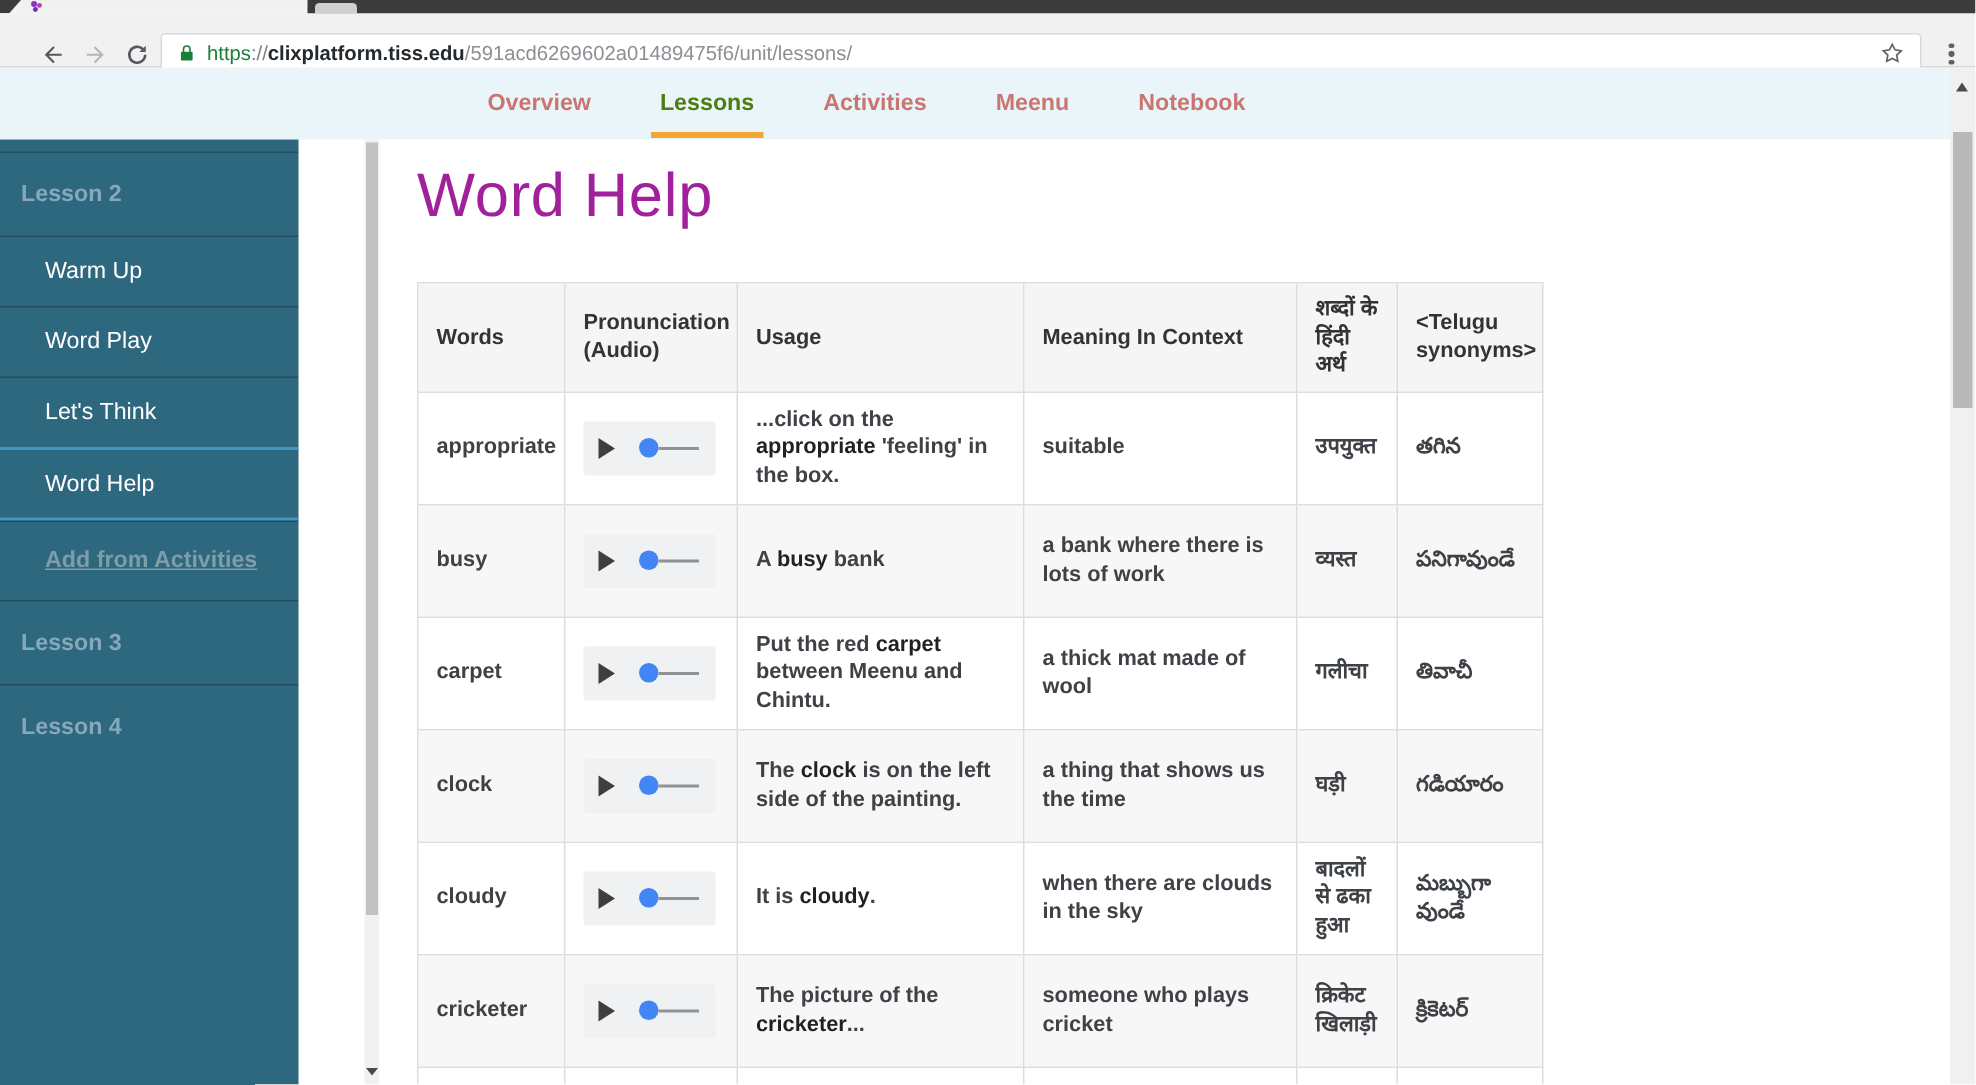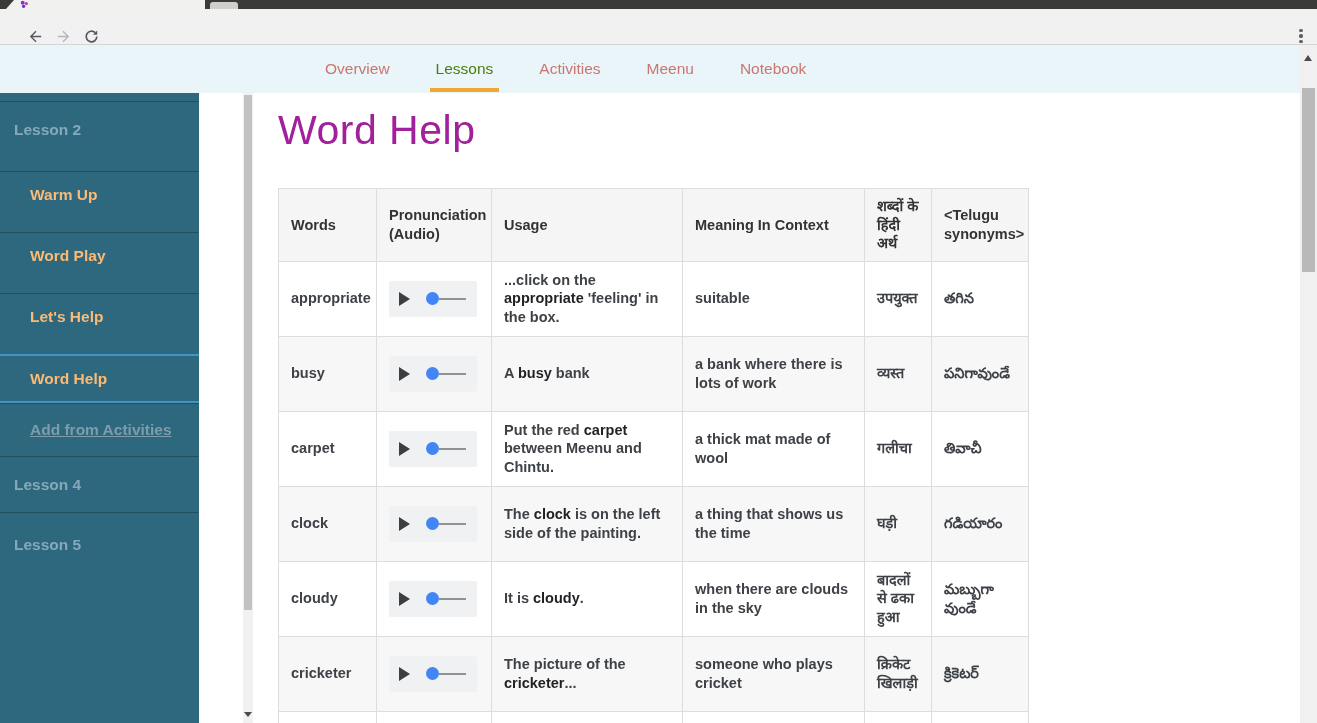--- a/index.html
+++ b/index.html
@@ -30,33 +30,33 @@
   .url .path { color:#8b9095; }
   .omnibox .star { margin-left:auto; width:17px; height:17px; flex:0 0 auto; }
   .menu-dots { position:absolute; right:8px; top:16px; width:16px; height:22px;
     display:flex; flex-direction:column; align-items:center; justify-content:center; gap:2.5px; }
   .menu-dots i { width:3.2px; height:3.2px; border-radius:50%; background:#5f6368; }
 
   
   .navstrip { position:absolute; left:0; top:45px; width:1317px; height:48px; background:#e9f5f9; }
   .unit-tabs { position:absolute; left:325px; top:0; height:48px; display:flex; gap:46px; }
   .unit-tabs .tab { position:relative; height:48px; display:flex; align-items:center;
-    font-size:15.5px; font-weight:400; color:#c97670; cursor:pointer; }
+    font-size:15.5px; font-weight:700; color:#c97670; cursor:pointer; }
   .unit-tabs .tab.active { color:#4d7c0f; }
   .unit-tabs .tab.active::after { content:""; position:absolute; left:-6px; right:-6px; bottom:1px;
     height:4px; background:#f3a733; }
 
   
   .sidebar { position:absolute; left:0; top:93px; width:199px; height:630px; background:#2e687e; overflow:hidden; }
   .side-item { display:flex; align-items:center; border-top:1px solid rgba(0,0,0,0.25);
     font-size:15.5px; cursor:pointer; }
   .side-item.spacer { height:8px; border-top:none; cursor:default; }
   .side-item.lesson { height:56px; padding-left:14px; color:#86a8bb; font-weight:700; }
   .side-item.lesson.l-tall { height:65px; }
-  .side-item.activity { height:47px; padding-left:30px; color:#fdba74; font-weight:700;margin-top:14px; }
+  .side-item.activity { height:47px; padding-left:30px; color:#ffffff; font-weight:400; }
   .side-item.activity.active { height:49px; border-top:2px solid #3f96c4; border-bottom:2px solid #3f96c4; }
   .side-item.link { height:53px; padding-left:30px; color:#7d9dab; font-weight:600; text-decoration:underline; }
 
   .side-scrollbar { position:absolute; left:243px; top:93px; width:10px; height:630px; background:#f1f1f1; }
   .side-scrollbar .thumb { position:absolute; left:1px; top:2px; width:8px; height:515px; background:#c2c2c2; }
   .side-scrollbar .down-arrow { position:absolute; left:1px; bottom:6px; width:0; height:0;
     border-left:4px solid transparent; border-right:4px solid transparent; border-top:5px solid #4a4a4a; }
 
   
   .page-scrollbar { position:absolute; right:0; top:45px; width:17px; height:678px; background:#f0f0f0; }
@@ -112,20 +112,29 @@
       <svg viewBox="0 0 24 24" style="transform:scaleX(-1);">
         <path d="M20 11H7.8l5.6-5.6L12 4 4 12l8 8 1.4-1.4L7.8 13H20z" fill="#b3b6b9"></path>
       </svg>
     </div>
     <div class="nav-btn" style="left:79px;">
       <svg viewBox="0 0 24 24">
         <path fill="none" stroke="#55595d" stroke-width="2.4" d="M19.5 12a7.5 7.5 0 1 1-2.3-5.4"></path>
         <path d="M20 3.5v6h-6z" fill="#55595d"></path>
       </svg>
     </div>
+    <div class="omnibox">
+      <svg class="lock" viewBox="0 0 24 24">
+        <path fill="#188038" d="M7 10V7a5 5 0 0 1 10 0v3h1.2c.6 0 1 .4 1 1v9c0 .6-.4 1-1 1H5.8c-.6 0-1-.4-1-1v-9c0-.6.4-1 1-1H7zm2 0h6V7a3 3 0 0 0-6 0v3z"></path>
+      </svg>
+      <span class="url"><span class="scheme">https</span><span class="sep">://</span><span class="domain">clixplatform.tiss.edu</span><span class="path">/591acd6269602a01489475f6/unit/lessons/</span></span>
+      <svg class="star" viewBox="0 0 24 24">
+        <path fill="none" stroke="#5f6368" stroke-width="1.6" d="M12 3.6l2.6 5.2 5.8.9-4.2 4.1 1 5.8L12 16.9l-5.2 2.7 1-5.8-4.2-4.1 5.8-.9z"></path>
+      </svg>
+    </div>
     <div class="menu-dots">
         <i></i>
         <i></i>
         <i></i>
       </div>
   </div>
 
   <div class="navstrip">
     <div class="unit-tabs">
         <div class="tab">Overview</div>
@@ -134,25 +143,25 @@
         <div class="tab">Meenu</div>
         <div class="tab">Notebook</div>
       </div>
   </div>
 
   <div class="sidebar">
     <div class="side-item spacer"></div>
   <div class="side-item lesson">Lesson 2</div>
       <div class="side-item activity">Warm Up</div>
       <div class="side-item activity">Word Play</div>
-      <div class="side-item activity">Let's Help</div>
+      <div class="side-item activity">Let's Think</div>
       <div class="side-item activity active">Word Help</div>
       <div class="side-item link">Add from Activities</div>
+      <div class="side-item lesson">Lesson 3</div>
       <div class="side-item lesson">Lesson 4</div>
-      <div class="side-item lesson l-tall">Lesson 5</div>
     </div>
   <div class="side-scrollbar">
     <div class="thumb"></div>
     <div class="down-arrow"></div>
   </div>
 
   <div class="content">
     <div class="page-title">Word Help</div>
     <table class="word-table">
       <colgroup>

